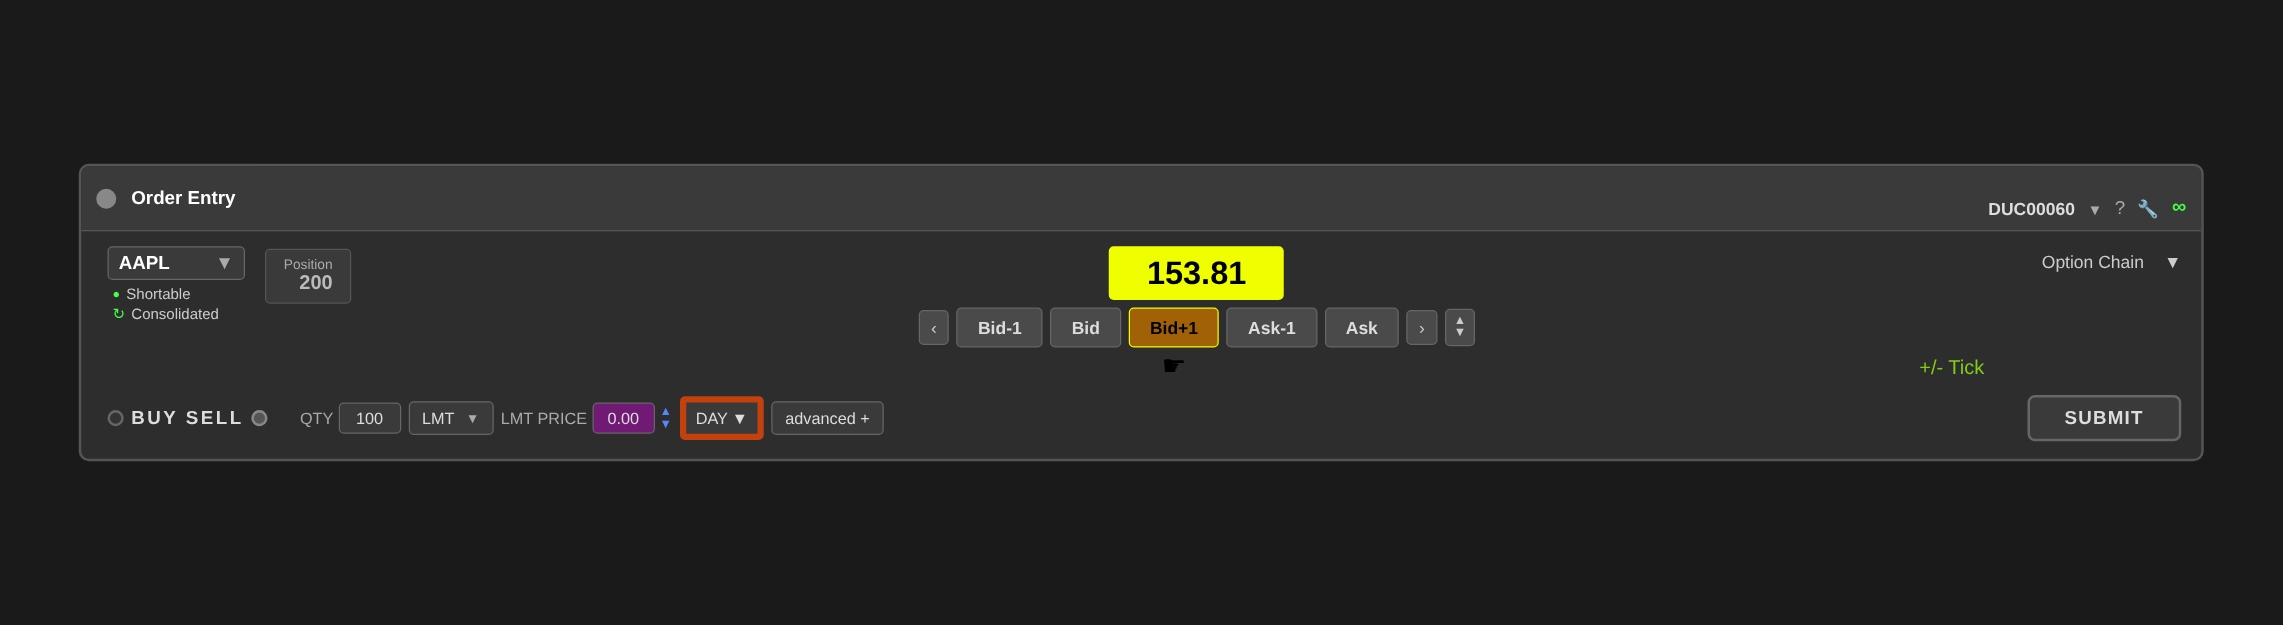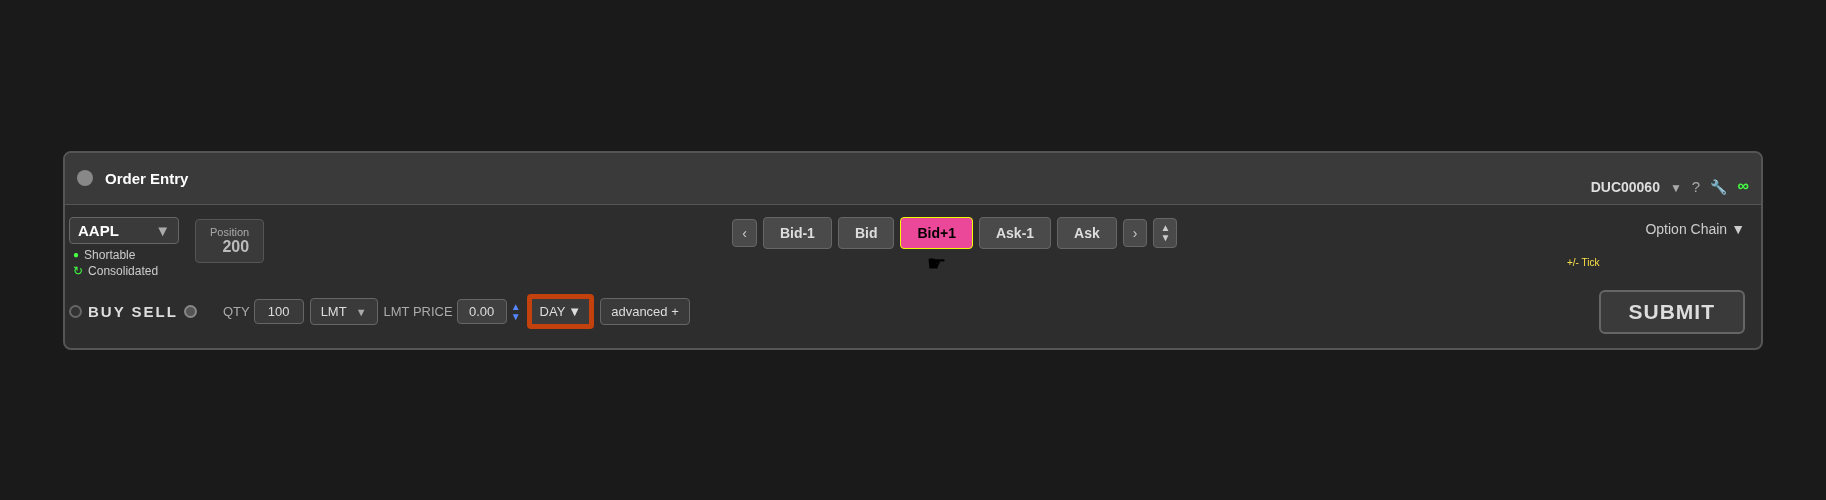--- a/index.html
+++ b/index.html
@@ -66,21 +66,21 @@
       font-size: 14px;
       cursor: pointer;
     }
     .link-icon {
       color: #44ff44;
       font-size: 16px;
       font-weight: bold;
     }
 
     .content {
-      padding: 12px 16px 14px 4px;
+      padding: 12px 16px 14px 21px;
       display: flex;
       flex-direction: column;
       gap: 8px;
     }
 
     .top-row {
       display: flex;
       align-items: flex-start;
       gap: 16px;
     }
@@ -183,54 +183,54 @@
       border: 1px solid #666;
       border-radius: 4px;
       color: #ddd;
       font-size: 14px;
       font-weight: bold;
       padding: 7px 16px;
       cursor: pointer;
       text-align: center;
     }
     .bid-btn.active {
-      background: #ec4899;
+      background: #a16207;
       color: #000;
       border-color: #f0ff00;
     }
     .up-down-btn {
       background: #4a4a4a;
       border: 1px solid #666;
       border-radius: 4px;
       color: #ccc;
       font-size: 10px;
       padding: 4px 6px;
       cursor: pointer;
       display: flex;
       flex-direction: column;
       align-items: center;
       line-height: 1;
     }
 
     .tick-label {
-      color: #fde047;
-      font-size: 10px;
+      color: #84cc16;
+      font-size: 16px;
       margin-top: 2px;
       align-self: flex-end;
       margin-right: 30px;
     }
 
     .option-chain {
       margin-left: auto;
       color: #ccc;
       font-size: 14px;
       cursor: pointer;
       display: flex;
       align-items: center;
-      gap: 4px;
+      gap: 16px;
       align-self: flex-start;
       padding-top: 4px;
     }
 
     .bottom-row {
       display: flex;
       align-items: center;
       gap: 6px;
       padding-top: 4px;
     }
@@ -299,21 +299,21 @@
     .lmt-price-group {
       display: flex;
       align-items: center;
       gap: 4px;
     }
     .lmt-price-label {
       color: #aaa;
       font-size: 13px;
     }
     .lmt-price-value {
-      background: #404040;
+      background: #701a75;
       border: 1px solid #666;
       border-radius: 4px;
       color: #ddd;
       font-size: 13px;
       padding: 4px 10px;
       min-width: 50px;
       text-align: center;
     }
     .lmt-price-arrows {
       display: flex;
@@ -350,21 +350,21 @@
       cursor: pointer;
     }
 
     .spacer { flex: 1; }
 
     .submit-btn {
       background: #3a3a3a;
       border: 2px solid #666;
       border-radius: 6px;
       color: #ddd;
-      font-size: 21px;
+      font-size: 15px;
       font-weight: bold;
       padding: 8px 28px;
       cursor: pointer;
       letter-spacing: 1px;
       margin-left: 20px;
     }
 
     .cursor-hand {
       position: relative;
       display: inline-block;
@@ -415,20 +415,21 @@
           </div>
         </div>
       </div>
 
       <div class="position-box">
         <div class="position-label">Position</div>
         <div class="position-value">200</div>
       </div>
 
       <div class="center-section">
+        <div class="price-box">153.81</div>
         <div class="bid-ask-row">
           <button class="nav-btn">‹</button>
           <button class="bid-btn">Bid-1</button>
           <button class="bid-btn">Bid</button>
           <div class="cursor-hand">
             <button class="bid-btn active">Bid+1</button>
             <span class="hand-cursor">☛</span>
           </div>
           <button class="bid-btn">Ask-1</button>
           <button class="bid-btn">Ask</button>

